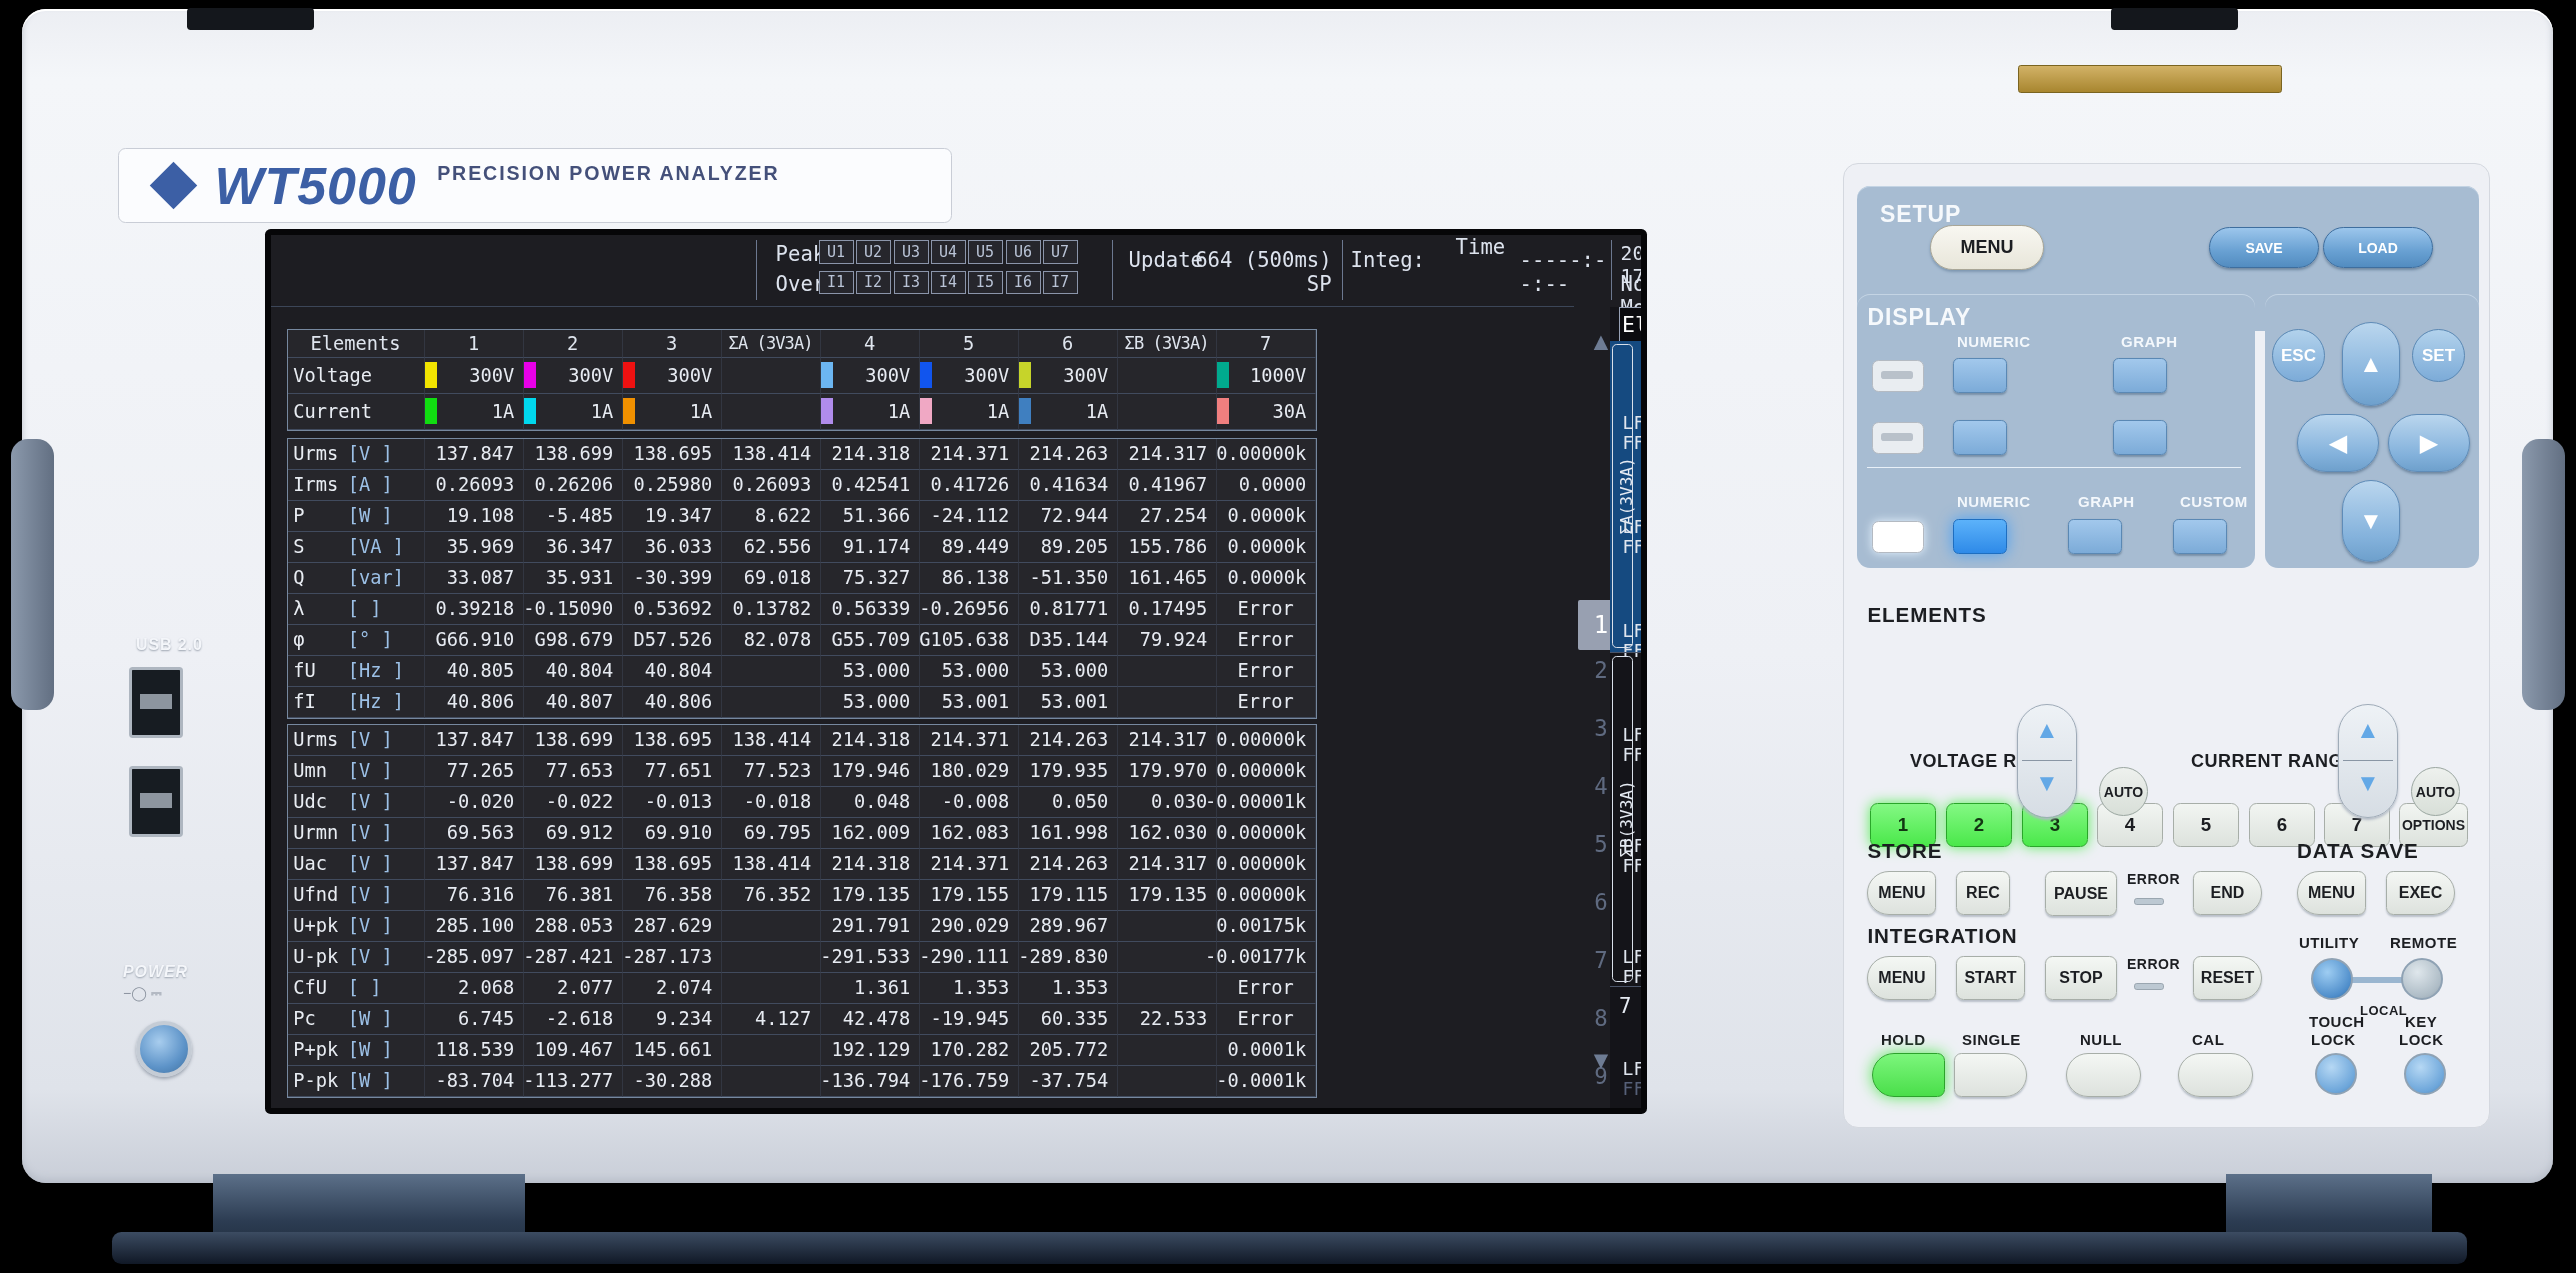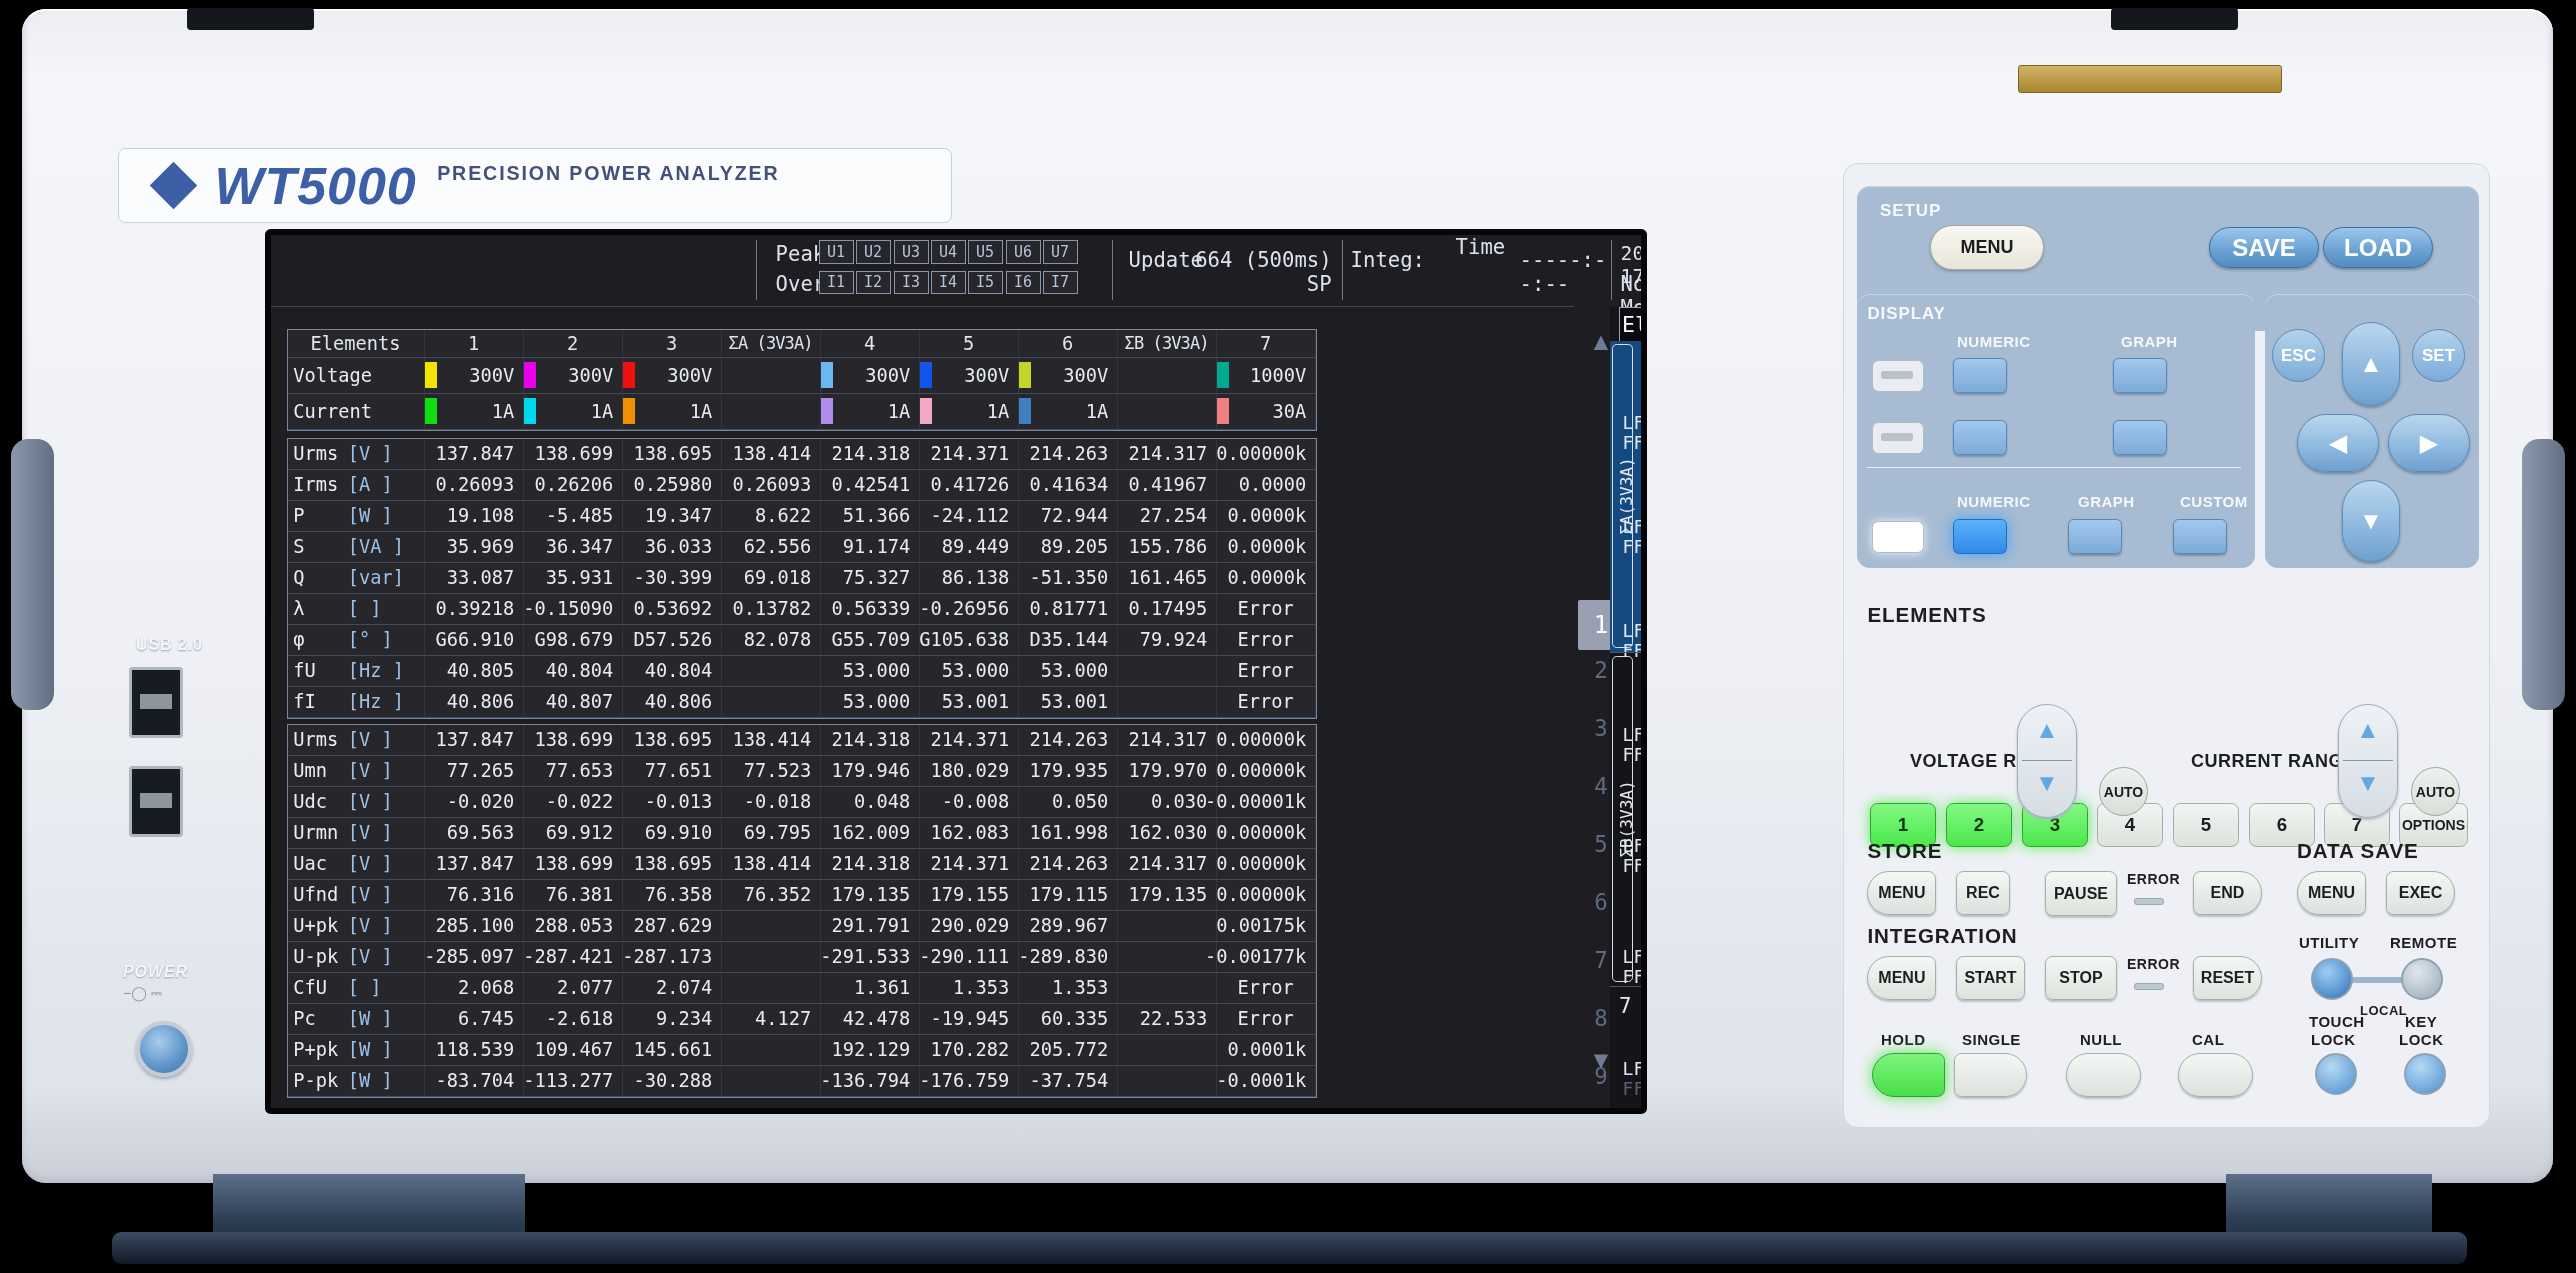--- a/index.html
+++ b/index.html
@@ -70,24 +70,24 @@
   .bracket { position:absolute; left:2.8px; top:3.7px; bottom:3.7px; width:20.6px; border:1.9px solid #d9e0ea; border-radius:4.7px; }
   .vlabel { position:absolute; left:13px; top:50%; transform:translate(-50%,-50%) rotate(-90deg); white-space:nowrap;
     font-size:16px; color:#e6ebf3; font-family:"DejaVu Sans Mono", monospace; }
   .elblock { position:absolute; left:0; width:231px; font-family:"DejaVu Sans Mono", monospace; }
   .el-sm { position:absolute; font-size:18px; color:#dfe5ee; }
   .el-sm.dim { color:#566078; }
 
   
   #panel { left:1843px; top:163px; width:647px; height:965px; background:#eef0f5; border:1.9px solid #d4d8df; border-radius:15px; }
   .bluebox { position:absolute; background:#a7bcd2; border-radius:13px; box-shadow:inset 0 0.9px 0 #c4d4e4; }
-  .boxtitle { position:absolute; color:#f6f9fc; font-weight:bold; font-size:17px; letter-spacing:0.9px; }
+  .boxtitle { position:absolute; color:#f6f9fc; font-weight:bold; font-size:23px; letter-spacing:0.9px; }
   .darktitle { position:absolute; color:#1c1e22; font-weight:bold; font-size:20.6px; letter-spacing:0.9px; }
   .pill { position:absolute; display:flex; align-items:center; justify-content:center; font-weight:bold; cursor:pointer; }
-  .pill.blue { background:linear-gradient(180deg,#9cc6ec,#68a0d2 60%,#528cc0); border:1.9px solid #3e6e9e; color:#fff; font-size:24px; border-radius:24px; box-shadow:0 1.9px 2.8px #6e87a0; }
+  .pill.blue { background:linear-gradient(180deg,#9cc6ec,#68a0d2 60%,#528cc0); border:1.9px solid #3e6e9e; color:#fff; font-size:14px; border-radius:24px; box-shadow:0 1.9px 2.8px #6e87a0; }
   .pill.cream { background:linear-gradient(180deg,#f8f7f1,#e8e6da); border:1.9px solid #a9a696; color:#1c1e22; font-size:18px; border-radius:24px; box-shadow:0 1.9px 2.8px #7e97b0; }
   .key { position:absolute; display:flex; align-items:center; justify-content:center; font-weight:bold; font-size:16px; color:#1c1e22;
     background:linear-gradient(180deg,#f4f7f4,#dde2dd); border:1.9px solid #a7aea8; border-radius:7.5px; box-shadow:0 1.9px 1.9px #b8bfc8; cursor:pointer; }
   .key.rleft { border-radius:22.4px 7.5px 7.5px 22.4px; }
   .key.rright { border-radius:7.5px 22.4px 22.4px 7.5px; }
   .key.rpill { border-radius:22.4px; }
   .key.lit-green { background:linear-gradient(180deg,#7cf67c,#4ade4a); border-color:#2ca22c; box-shadow:0 0 15px #58e858; }
   .squarebtn { position:absolute; width:54px; height:35px; background:linear-gradient(180deg,#a2c8ec,#7cabd8); border:1.9px solid #5a88b4; border-radius:5.6px; box-shadow:0 1.9px 1.9px #7890a8; cursor:pointer; }
   .squarebtn.lit { background:linear-gradient(180deg,#5cb2fa,#2e8ae8); border-color:#1e6ec0; box-shadow:0 0 15px #4aa0f4; }
   .indicator { position:absolute; width:52px; height:32px; background:#e9edf1; border:1.9px solid #b4bac2; border-radius:6.5px; }

